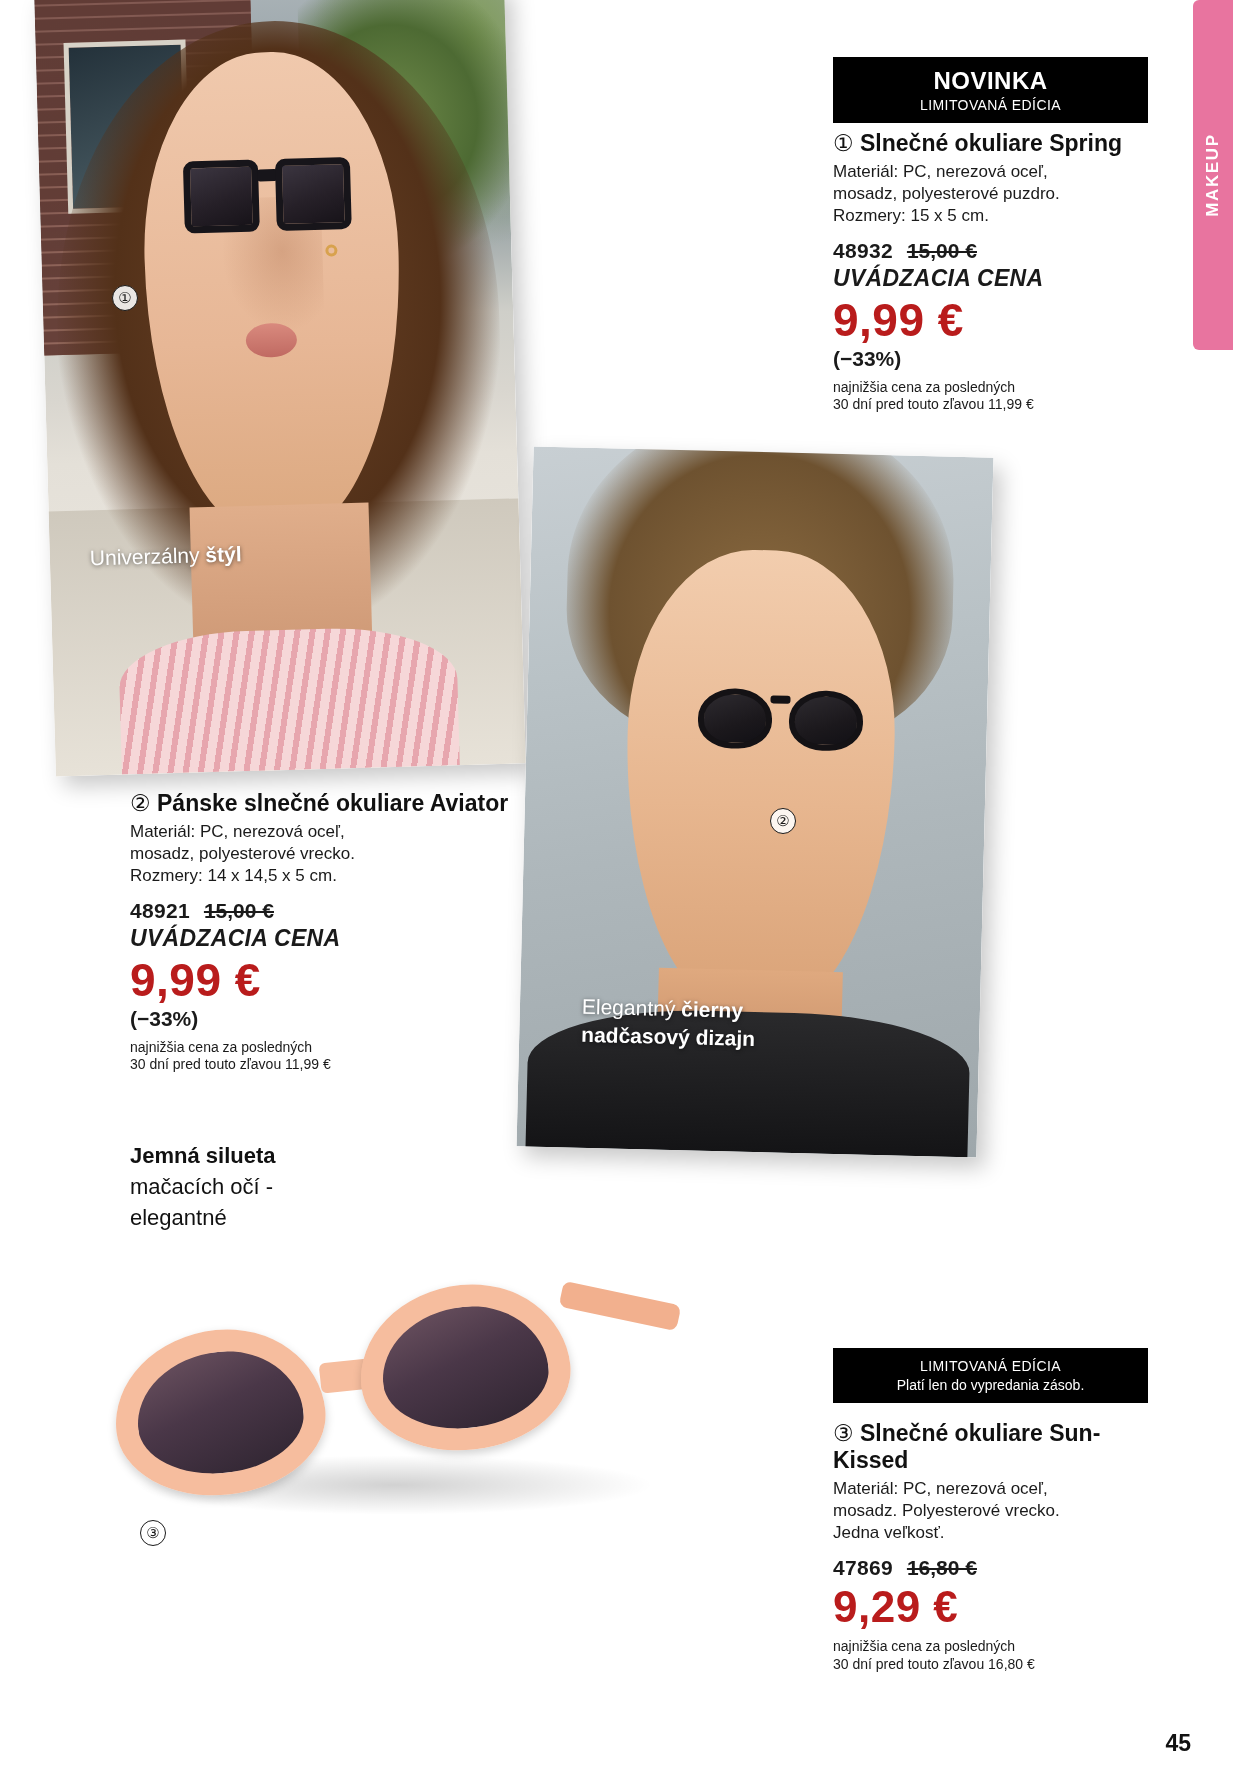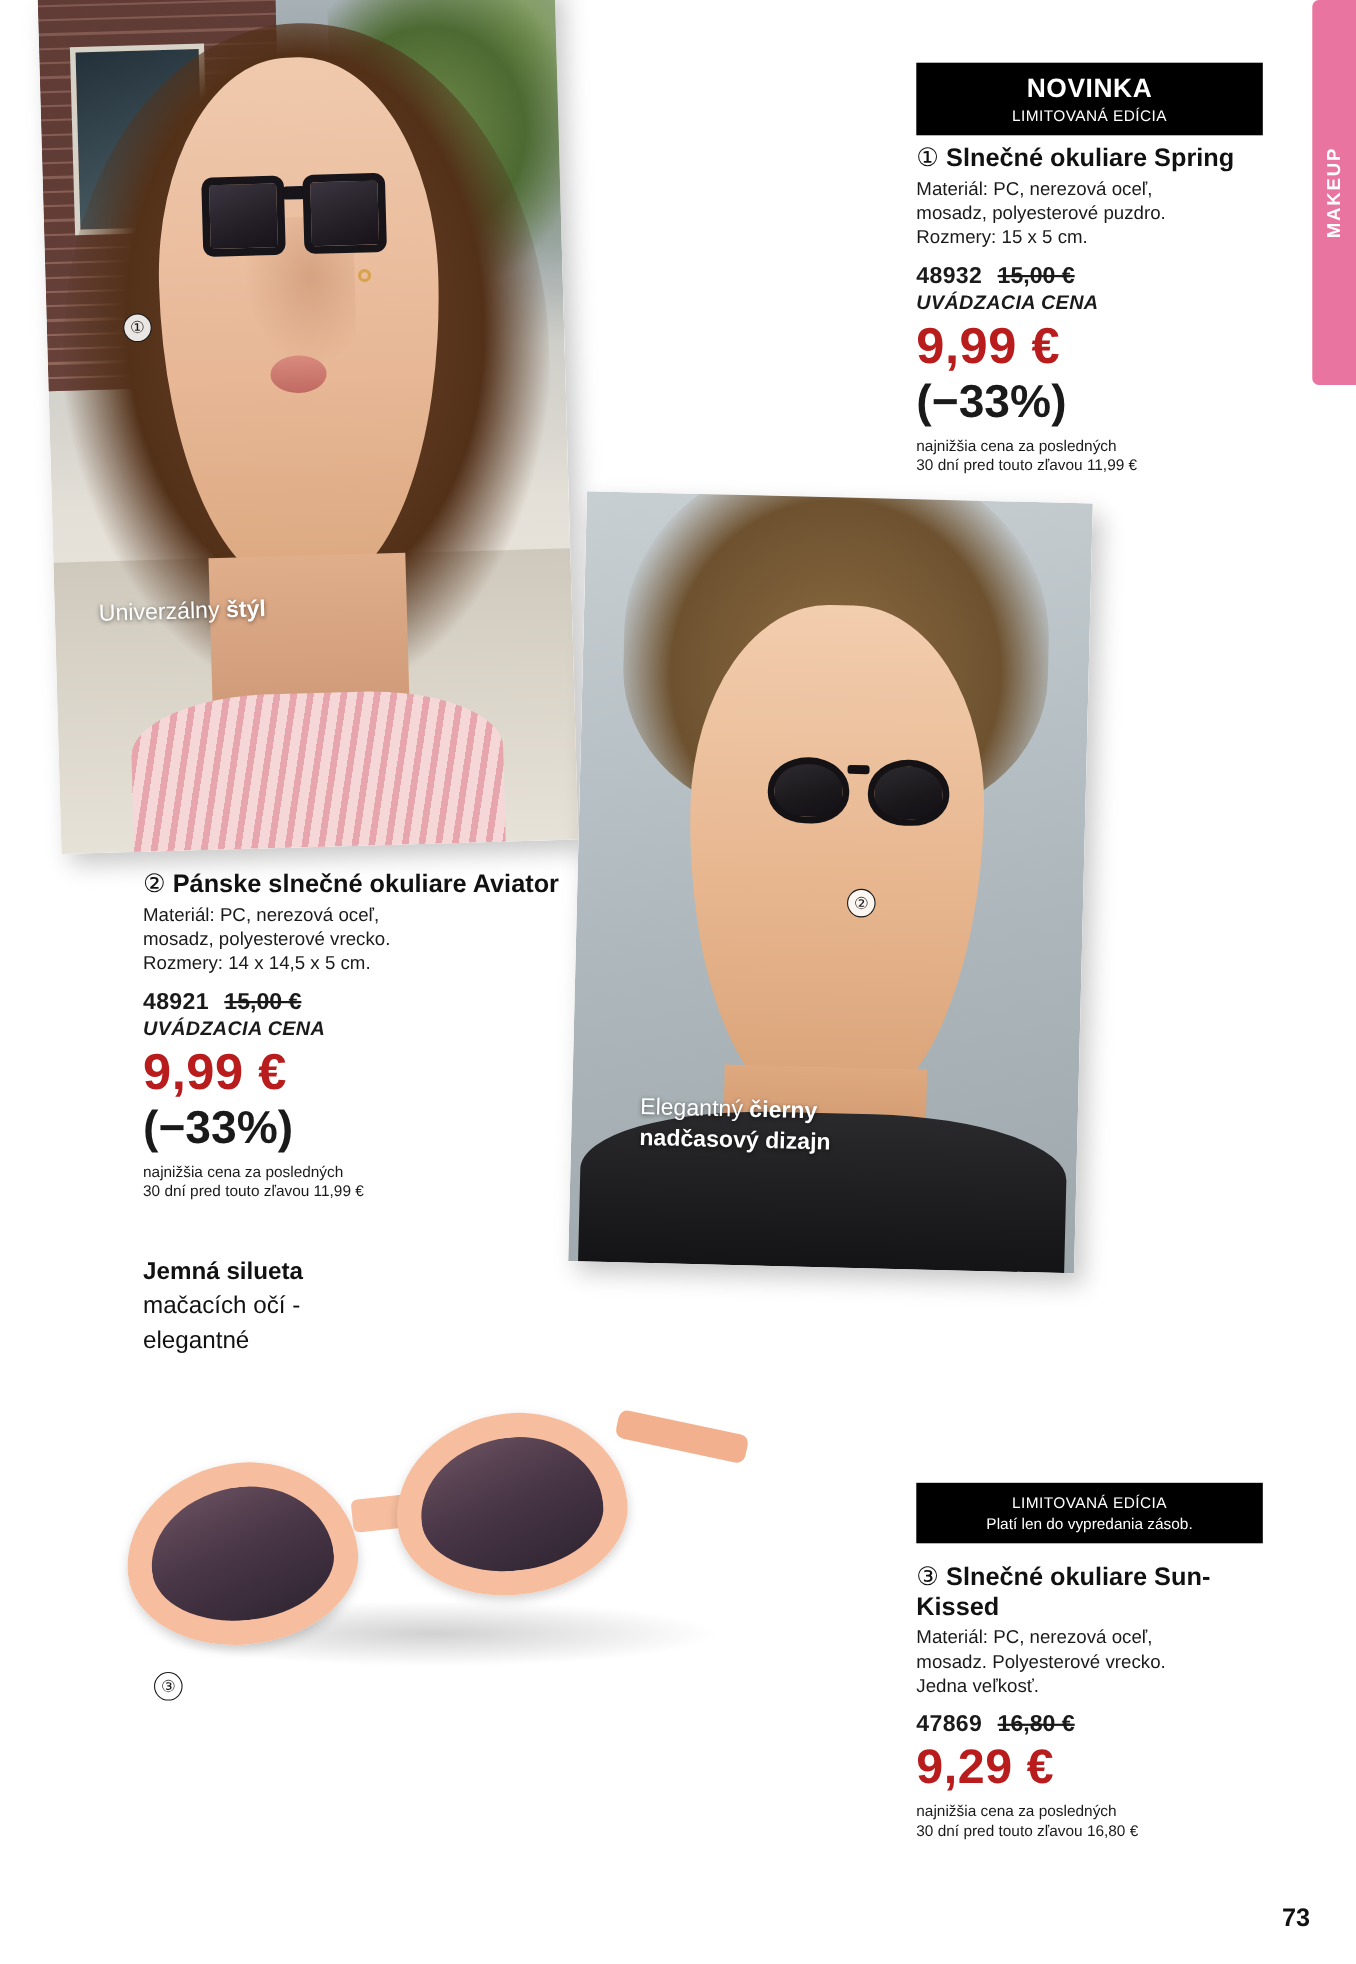--- a/index.html
+++ b/index.html
@@ -240,28 +240,28 @@
   .p-title {
     font-size:23px; font-weight:bold; color:#111;
     margin-bottom:4px;
   }
   .p-title .num { font-weight:normal; }
   .p-desc { font-size:17px; line-height:1.28; color:#1a1a1a; }
   .price-row { margin-top:13px; display:flex; align-items:baseline; gap:14px; }
   .art-no { font-size:21px; font-weight:bold; letter-spacing:0.3px; }
   .old-price { font-size:21px; font-weight:bold; text-decoration:line-through; }
   .intro-label {
-    font-size:18px; font-style:italic; font-weight:bold;
+    font-size:23px; font-style:italic; font-weight:bold;
     letter-spacing:0.3px; margin-top:2px;
   }
   .new-price {
     font-size:46px; font-weight:bold; color:#b91c1c;
     line-height:1.05; margin-top:4px; letter-spacing:0.5px;
   }
-  .discount { font-size:42px; font-weight:bold; margin-top:2px; }
+  .discount { font-size:21px; font-weight:bold; margin-top:2px; }
   .fineprint { font-size:14px; line-height:1.25; margin-top:8px; color:#1a1a1a; }
 
   #product-1 { left:833px; top:130px; width:330px; }
   #product-3 { left:833px; top:1420px; width:340px; }
   #product-3 .new-price { font-size:44px; }
 
   
   #product-2 { left:130px; top:790px; width:420px; }
 
   #silhouette-text {
@@ -423,13 +423,13 @@
     <span class="art-no">47869</span>
     <span class="old-price">16,80 €</span>
   </div>
   <div class="new-price">9,29 €</div>
   <div class="fineprint">
     <div>najnižšia cena za posledných</div>
     <div>30 dní pred touto zľavou 16,80 €</div>
   </div>
 </div>
 
-<div class="page-num">73</div>
+<div class="page-num">45</div>
 
 </body></html>

